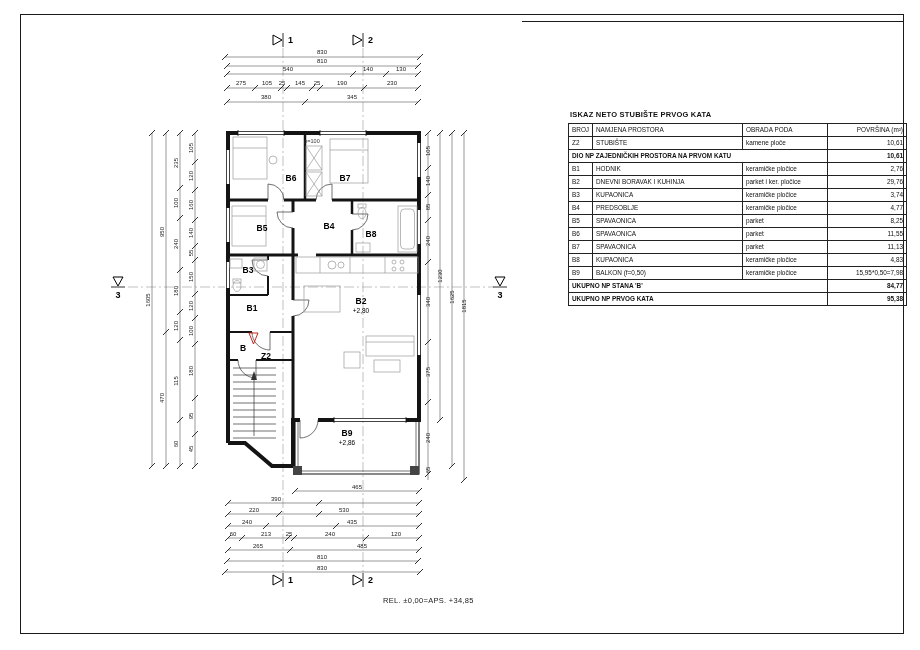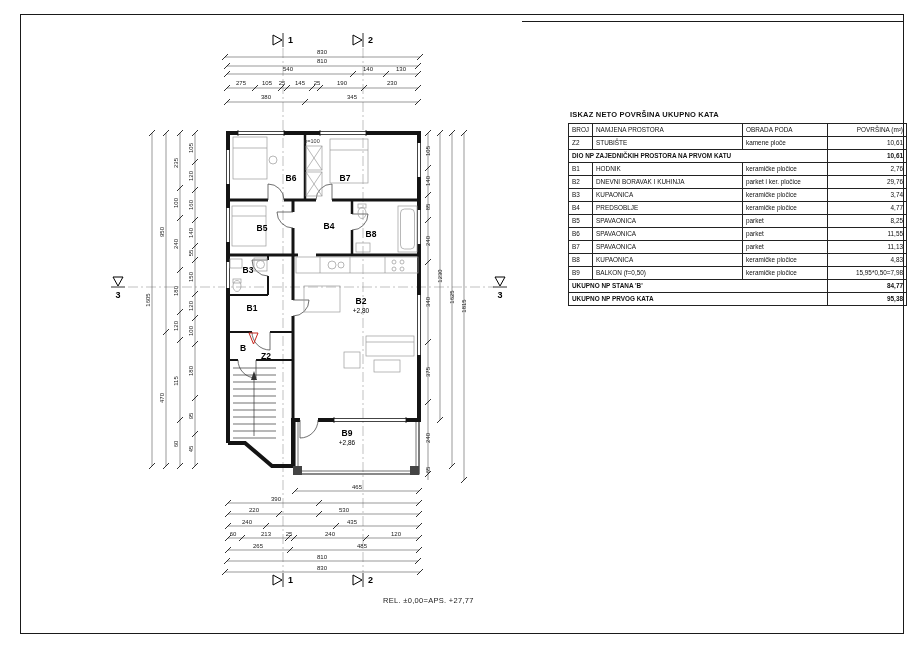--- a/index.html
+++ b/index.html
@@ -406,21 +406,21 @@
       </g>
       <g>
         <polygon fill="#fff" stroke="#000" stroke-width="1" points="495,277 505,277 500,286"></polygon>
         <line x1="493" y1="287" x2="507" y2="287" class="tick"></line>
         <text x="500" y="298" class="marker-num" text-anchor="middle">3</text>
       </g>
     </g>
 </svg>
 
 <div class="area-table">
-  <div class="tbl-title">ISKAZ NETO POVRŠINA UKUPNO KATA</div>
+  <div class="tbl-title">ISKAZ NETO STUBIŠTE PRVOG KATA</div>
   <table>
     <colgroup>
         <col class="c1">
         <col class="c2">
         <col class="c3">
         <col class="c4">
       </colgroup>
     <thead>
       <tr>
         <th>BROJ</th>
@@ -499,13 +499,13 @@
           <td class="num bold">84,77</td>
         </tr>
         <tr>
           <td colspan="3" class="bold">UKUPNO NP PRVOG KATA</td>
           <td class="num bold">95,38</td>
         </tr>
       </tbody>
   </table>
 </div>
 
-<div class="footer-note">REL. ±0,00=APS. +27,77</div>
+<div class="footer-note">REL. ±0,00=APS. +34,85</div>
 
 </body></html>

